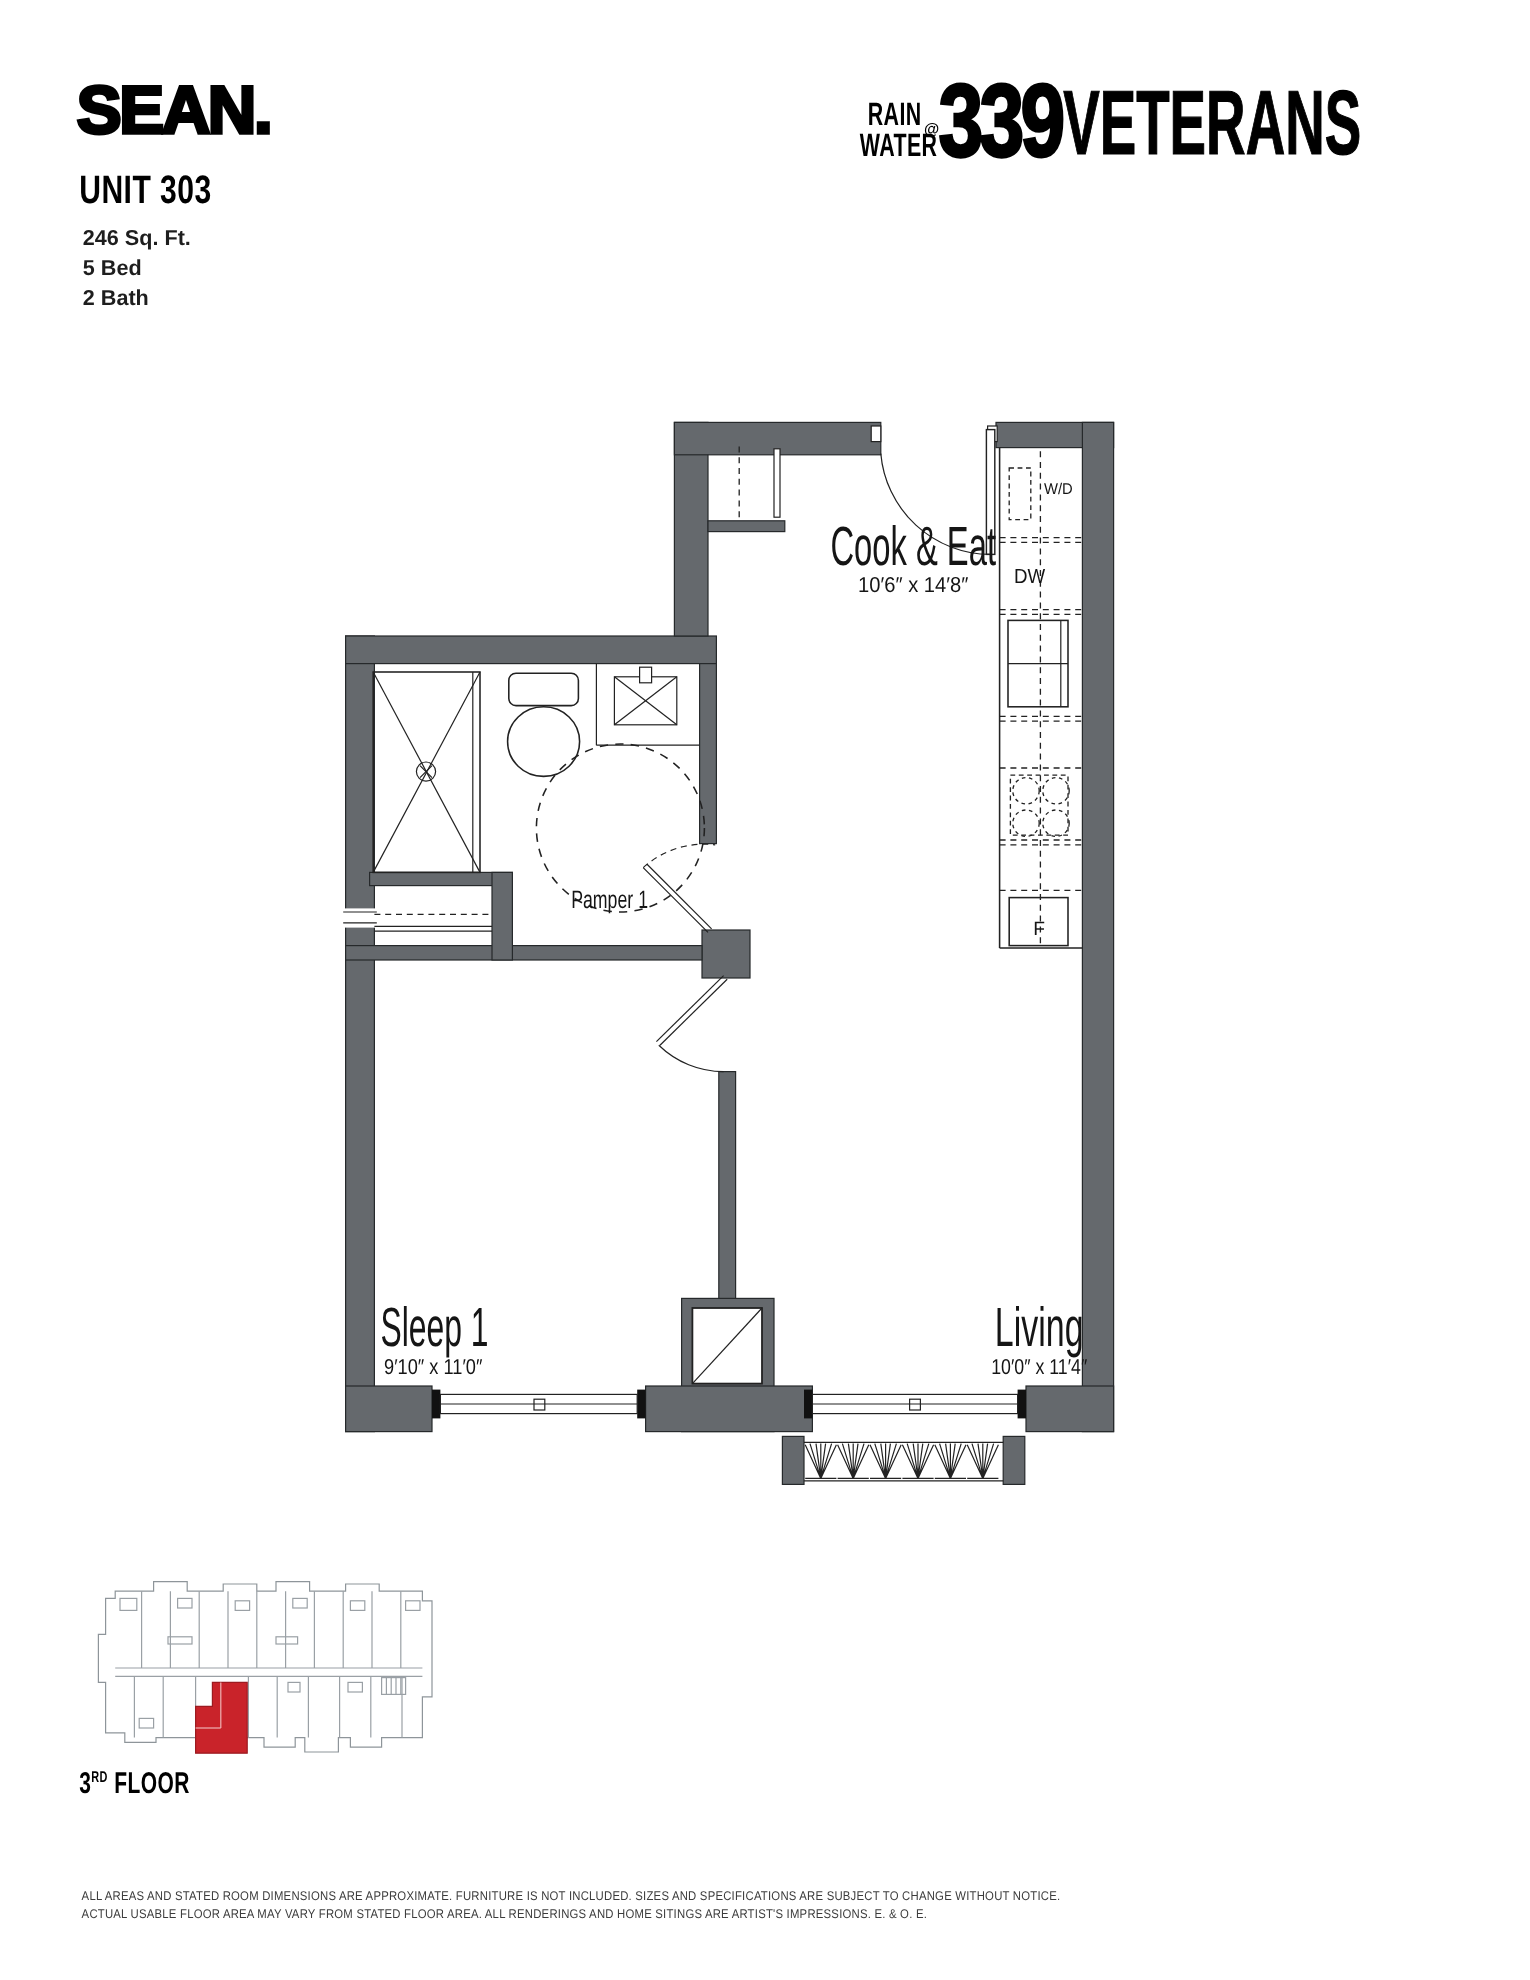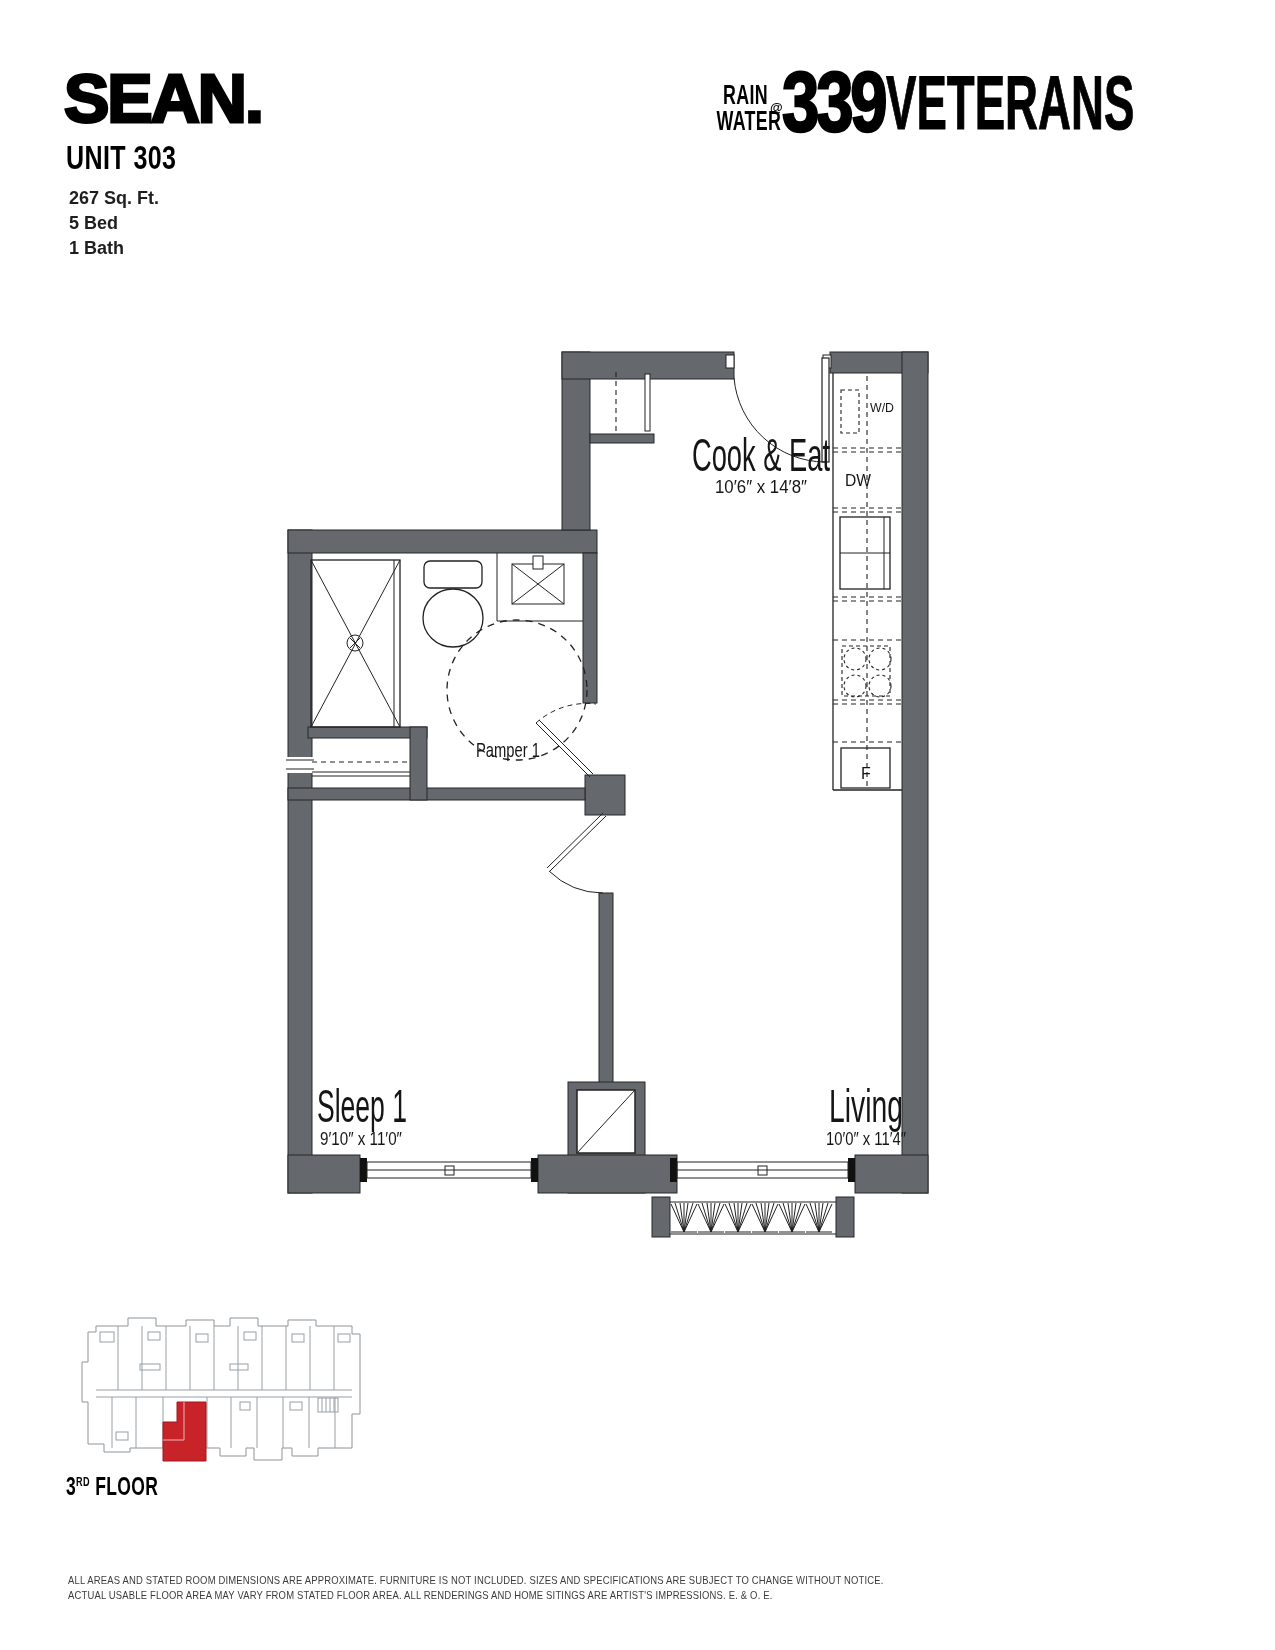--- a/index.html
+++ b/index.html
@@ -1,20 +1,20 @@
 <!DOCTYPE html>
 <html><head>
 <meta charset="utf-8">
 <style>
   html,body{margin:0;padding:0;background:#fff;}
   body{width:1275px;height:1650px;position:relative;font-family:"Liberation Sans",sans-serif;color:#111;overflow:hidden;}
   .page{position:absolute;inset:0;background:#fff;}
 
   
-  .brand{position:absolute;left:64px;top:64px;font-size:68px;font-weight:bold;letter-spacing:-2px;color:#000;-webkit-text-stroke:3px #000;transform:scaleX(1.0);transform-origin:left top;line-height:1;}
+  .brand{position:absolute;left:64px;top:64px;font-size:56px;font-weight:bold;letter-spacing:-2px;color:#000;-webkit-text-stroke:3px #000;transform:scaleX(1.0);transform-origin:left top;line-height:1;}
   .unit-title{position:absolute;left:66px;top:141px;font-size:33px;font-weight:bold;color:#000;transform:scaleX(0.76);transform-origin:left top;line-height:1;letter-spacing:0.5px;}
   .unit-details{position:absolute;left:69px;top:186px;font-size:18px;font-weight:600;color:#1e1e1e;line-height:25px;}
 
   .bl{position:absolute;left:690px;top:68px;width:470px;height:90px;}
   .bl-stack{position:absolute;left:0px;top:14px;width:78px;text-align:right;font-weight:bold;font-size:27px;line-height:26px;letter-spacing:0.5px;transform:scaleX(0.66);transform-origin:right center;color:#000;}
   .bl-at{position:absolute;left:80px;top:32px;font-size:13px;font-weight:bold;color:#000;}
   .bl-num{position:absolute;left:92px;top:-10px;font-size:86px;font-weight:bold;letter-spacing:-4px;line-height:1;-webkit-text-stroke:2.5px #000;transform:scaleX(0.78);transform-origin:left top;color:#000;}
   .bl-name{position:absolute;left:196px;top:-3px;font-size:76px;font-weight:bold;line-height:1;transform:scaleX(0.60);transform-origin:left top;letter-spacing:0px;-webkit-text-stroke:1px #000;color:#000;}
 
   
@@ -47,23 +47,23 @@
       <div>RAIN</div>
       <div>WATER</div>
     </div>
     <div class="bl-at">@</div>
     <div class="bl-num">339</div>
     <div class="bl-name">VETERANS</div>
   </div>
 
   <div class="unit-title">UNIT 303</div>
   <div class="unit-details">
-    <div>267 Sq. Ft.</div>
+    <div>246 Sq. Ft.</div>
     <div>5 Bed</div>
-    <div>1 Bath</div>
+    <div>2 Bath</div>
   </div>
 
   <svg class="plan" viewBox="270 340 672 900">
     <defs>
       <g id="fan">
         <path d="M13,29 L0,1 M13,29 L4,0 M13,29 L9,0 M13,29 L13,0 M13,29 L17,0 M13,29 L22,0 M13,29 L26,1 M0,29 H26" stroke="#222" stroke-width="1" fill="none"></path>
       </g>
     </defs>
 
     <g>

